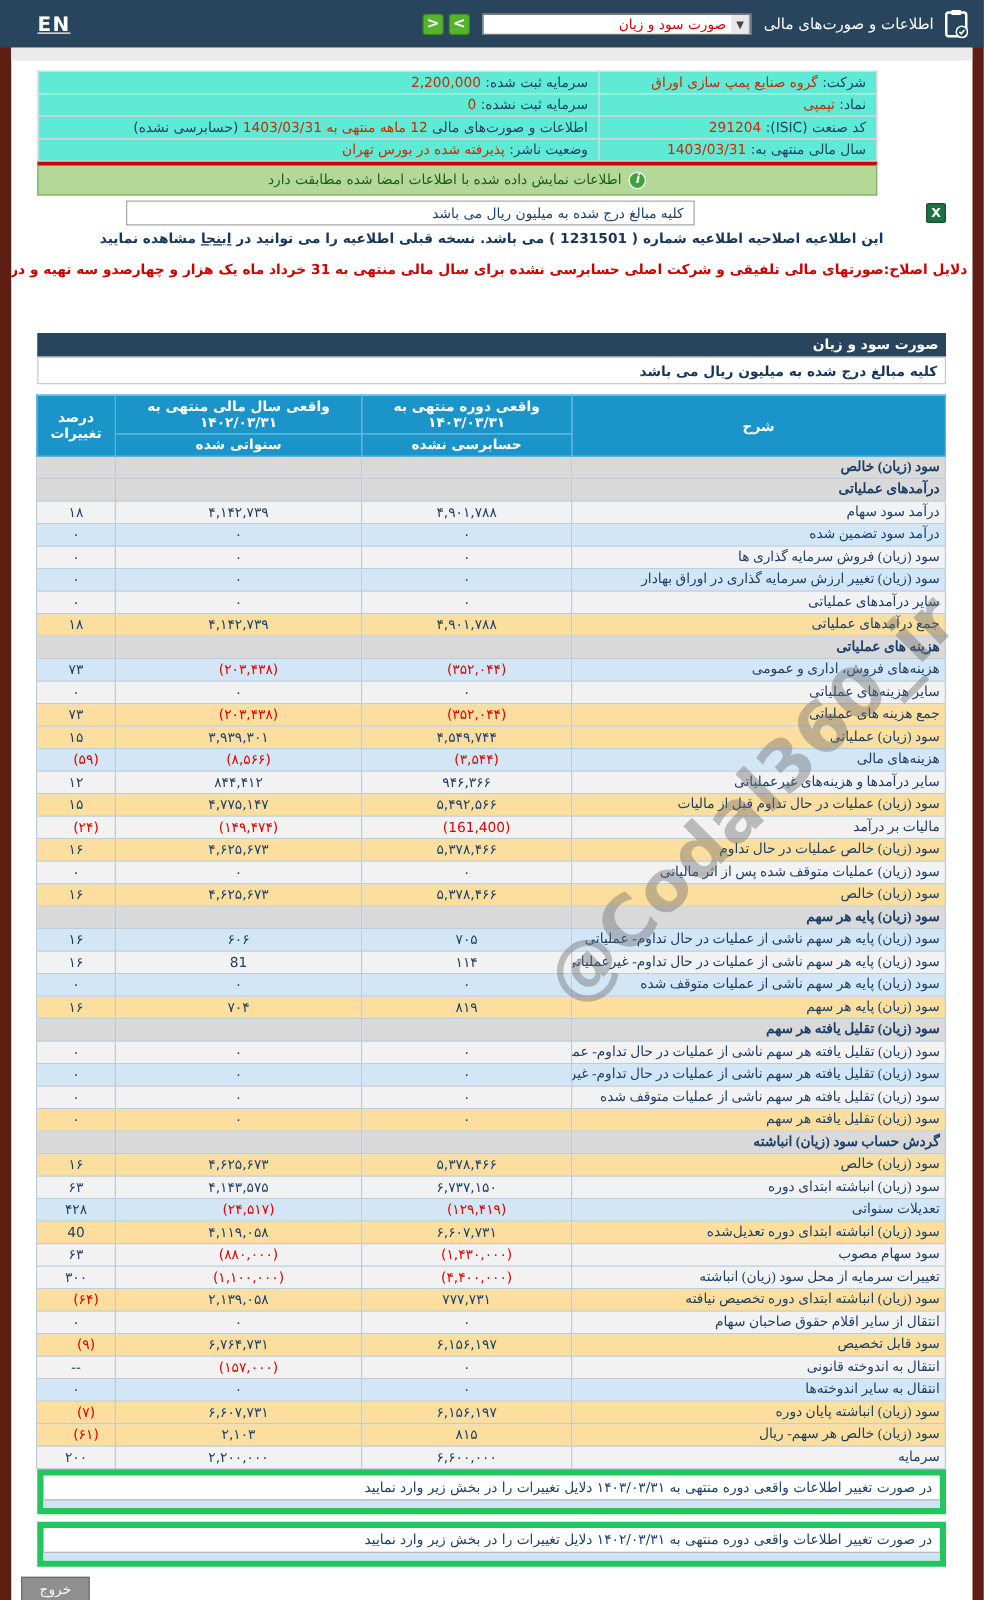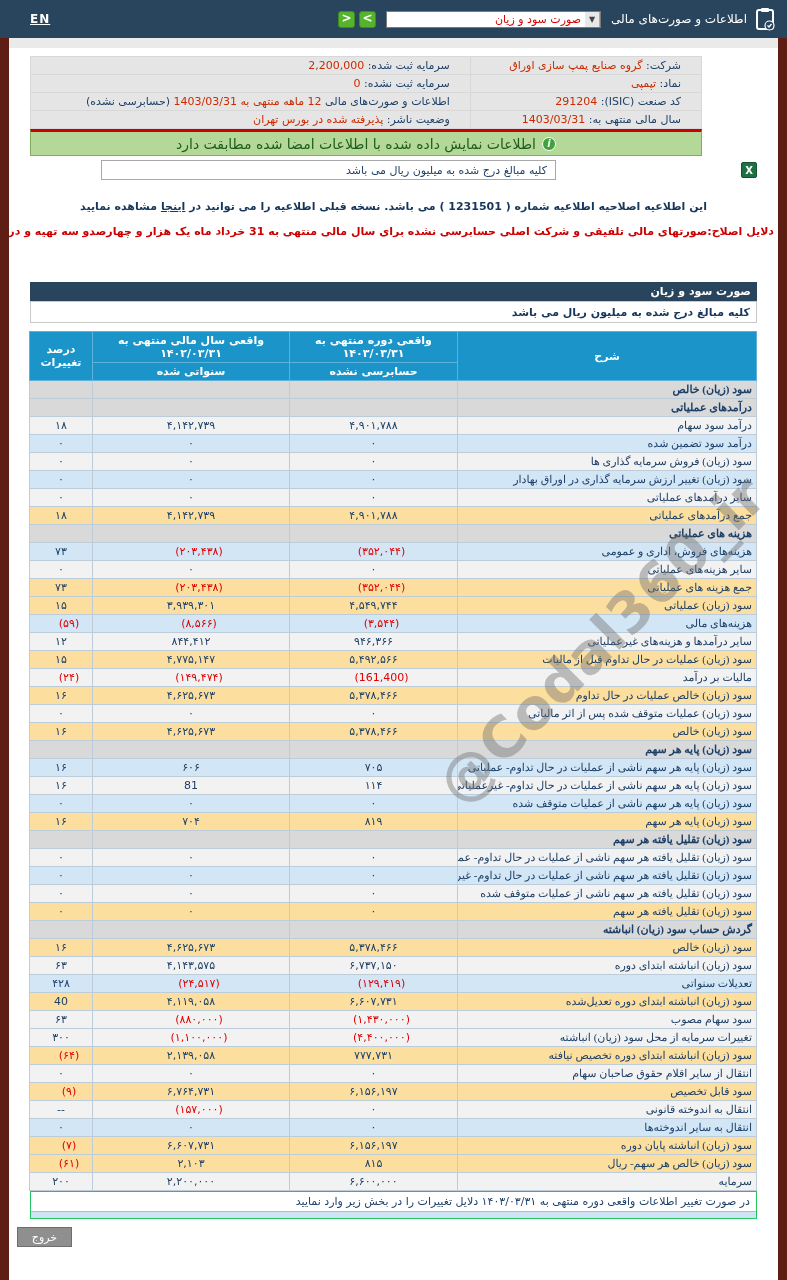--- a/index.html
+++ b/index.html
@@ -27,64 +27,64 @@
   .fake-select .arrow-box{
     flex:0 0 15px;height:15px;background:#e8e8e8;border-right:1px solid #aaa;
     display:flex;align-items:center;justify-content:center;font-size:8px;color:#444;
   }
   .nav-btn{
     width:17px;height:17px;background:#56b32c;border:1px solid #3d8c1d;border-radius:3px;
     color:#fff;font-size:12px;font-weight:bold;display:flex;align-items:center;justify-content:center;
     margin-left:4px;cursor:pointer;line-height:1;padding-bottom:2px;
   }
   .en-link{
-    margin-right:auto;color:#fff;font-size:12px;font-weight:bold;
+    margin-right:auto;color:#fff;font-size:16px;font-weight:bold;
     text-decoration:underline;letter-spacing:1px;cursor:pointer;
   }
   
   .page{
     position:relative;margin:0 9px;background:#fff;height:1242px;overflow:hidden;
   }
   .subbar{height:10px;background:#eaeaea;margin-bottom:8px;}
   
   .info-table{
     border-collapse:collapse;margin:0 76px 0 21px;width:672px;direction:rtl;
   }
   .info-table td{
-    border:1px solid #d8d8d8;background:#e5e5e5;font-size:11px;
-    padding:2px 20px;height:18px;white-space:nowrap;text-align:right;
+    border:1px solid #d8d8d8;background:#5eead4;font-size:11px;
+    padding:2px 8px;height:18px;white-space:nowrap;text-align:right;
   }
   .lbl{color:#1d4068;}
   .val{color:#cc2a00;}
   
   .notice-bar{
     margin:0 76px 0 21px;width:672px;background:#b3d898;
     border:1px solid #82ad60;border-top:3px solid #cc0000;
     height:27px;display:flex;align-items:center;justify-content:center;gap:6px;
   }
-  .notice-bar .txt{color:#1d5c1d;font-size:14px;}
+  .notice-bar .txt{color:#1d5c1d;font-size:11px;}
   .info-icon{
     width:14px;height:14px;border-radius:50%;background:#3fa33b;color:#fff;
     font-size:10px;font-weight:bold;display:flex;align-items:center;justify-content:center;
     border:1px solid #fff;font-style:italic;
   }
   
   .unit-row{display:flex;align-items:center;margin:4px 21px 0 21px;}
   .excel-icon{
     width:16px;height:16px;background:#1e7145;border-radius:2px;color:#fff;
     font-size:10px;font-weight:bold;display:flex;align-items:center;justify-content:center;
     margin-left:185px;cursor:pointer;border:1px solid #145232;
   }
   .unit-btn{
     width:455px;height:20px;background:#fff;border:1px solid #a9a9a9;
     display:flex;align-items:center;padding:0 8px;color:#1d4068;font-size:11px;cursor:pointer;
   }
   
   .amendment{
-    margin-top:20px;text-align:center;color:#16365c;font-size:11px;font-weight:bold;
+    margin-top:4px;text-align:center;color:#16365c;font-size:11px;font-weight:bold;
   }
   .amendment .here-link{text-decoration:underline;cursor:pointer;color:#16365c;}
   .reason{
     margin-top:12px;text-align:center;color:#cc0000;font-size:11px;font-weight:bold;
     padding:0 4px;white-space:nowrap;
   }
   
   .stmt-title{
     margin:44px 21px 0 21px;background:#29455e;color:#fff;font-size:11px;font-weight:bold;
     height:19px;display:flex;align-items:center;padding:0 6px;
@@ -115,21 +115,21 @@
   .pl-table .neg{color:#e00000;padding-left:20px;}
   
   .watermark{
     position:absolute;top:569px;left:343px;width:500px;text-align:center;
     transform:rotate(-45deg);direction:ltr;
     font-size:56px;font-weight:bold;color:rgba(110,110,110,0.42);
     pointer-events:none;z-index:5;letter-spacing:1px;
   }
   
   .change-box{
-    margin:0 21px;border:1px solid #22c55e;background:#fff;
+    margin:0 21px;border:5px solid #22c55e;background:#fff;
   }
   .change-box:first-of-type{margin-top:14px;}
   .change-box + .change-box{margin-top:6px;}
   .change-box .cb-head{
     color:#1d4068;font-size:11px;padding:3px 6px;height:19px;white-space:nowrap;overflow:hidden;
   }
   .change-box .cb-strip{height:7px;background:#cfe3f5;border-top:1px solid #bbb;cursor:text;}
   
   .exit-btn{
     margin:8px 0 0 0;position:relative;right:706px; 
@@ -520,15 +520,19 @@
         </tr>
       </tbody>
   </table>
 
   <div class="watermark">@Codal360_ir</div>
 
   <div class="change-box">
     <div class="cb-head">در صورت تغییر اطلاعات واقعی دوره منتهی به ۱۴۰۳/۰۳/۳۱ دلایل تغییرات را در بخش زیر وارد نمایید</div>
     <div class="cb-strip"></div>
   </div>
+  <div class="change-box">
+    <div class="cb-head">در صورت تغییر اطلاعات واقعی دوره منتهی به ۱۴۰۲/۰۳/۳۱ دلایل تغییرات را در بخش زیر وارد نمایید</div>
+    <div class="cb-strip"></div>
+  </div>
 
   <div class="exit-btn">خروج</div>
 </div>
 
 </body></html>

